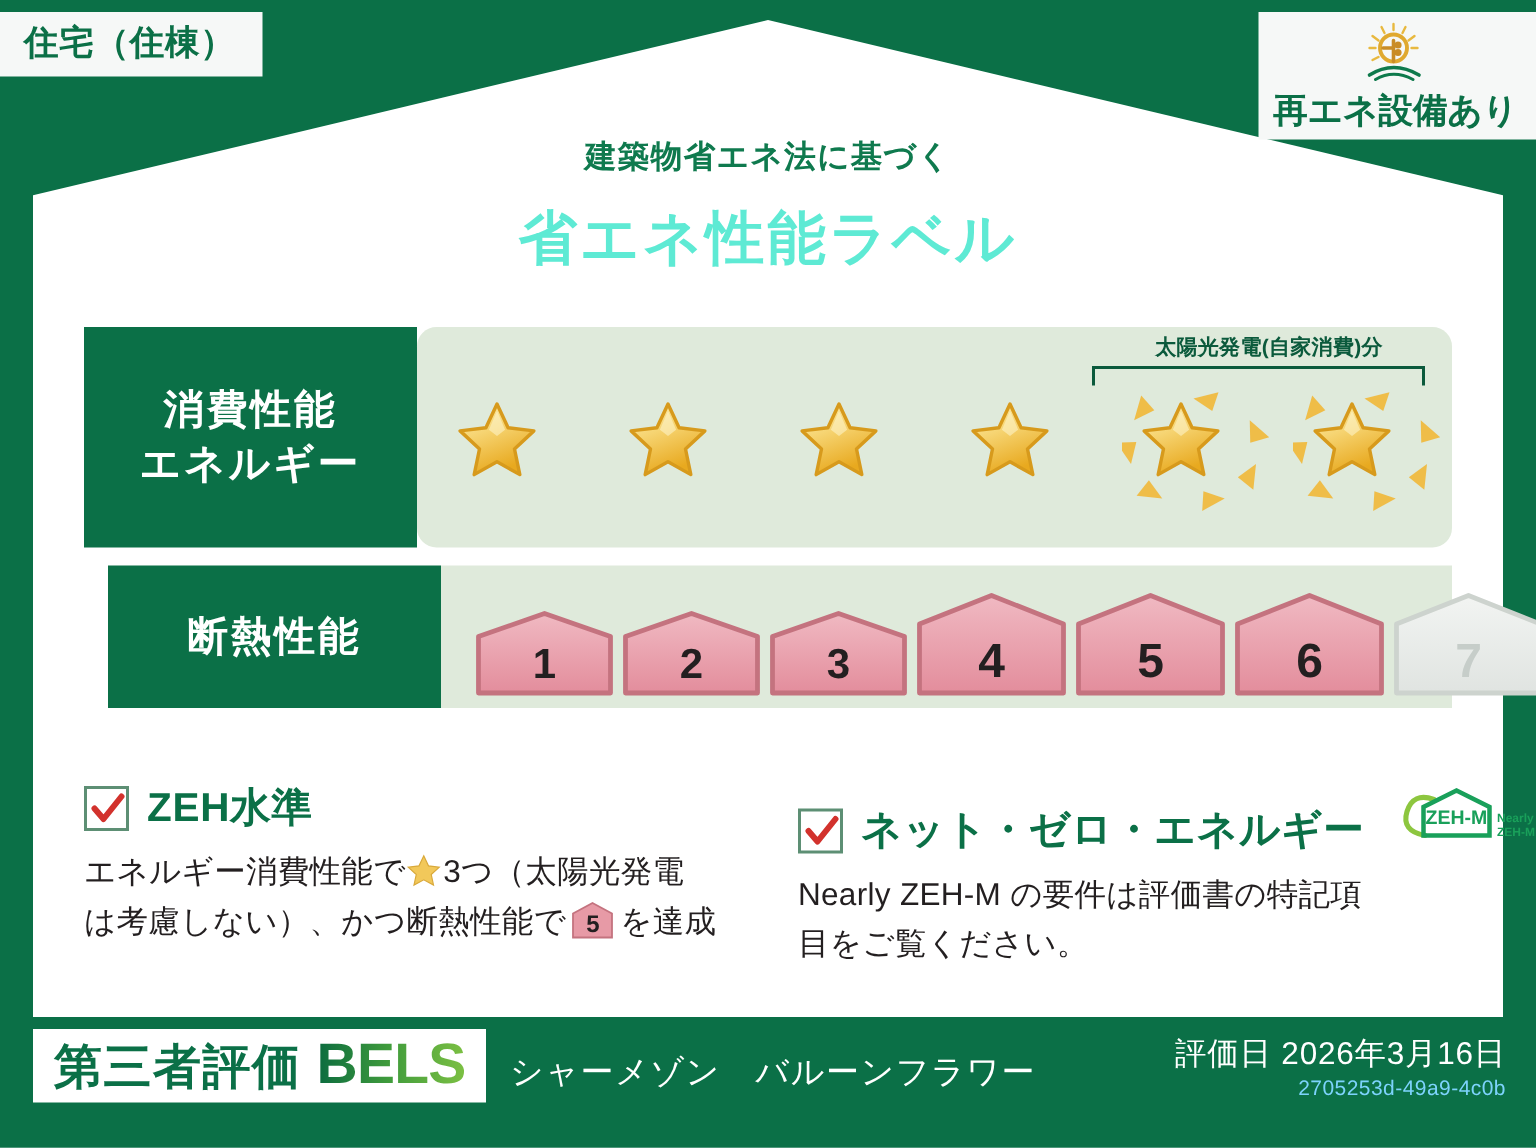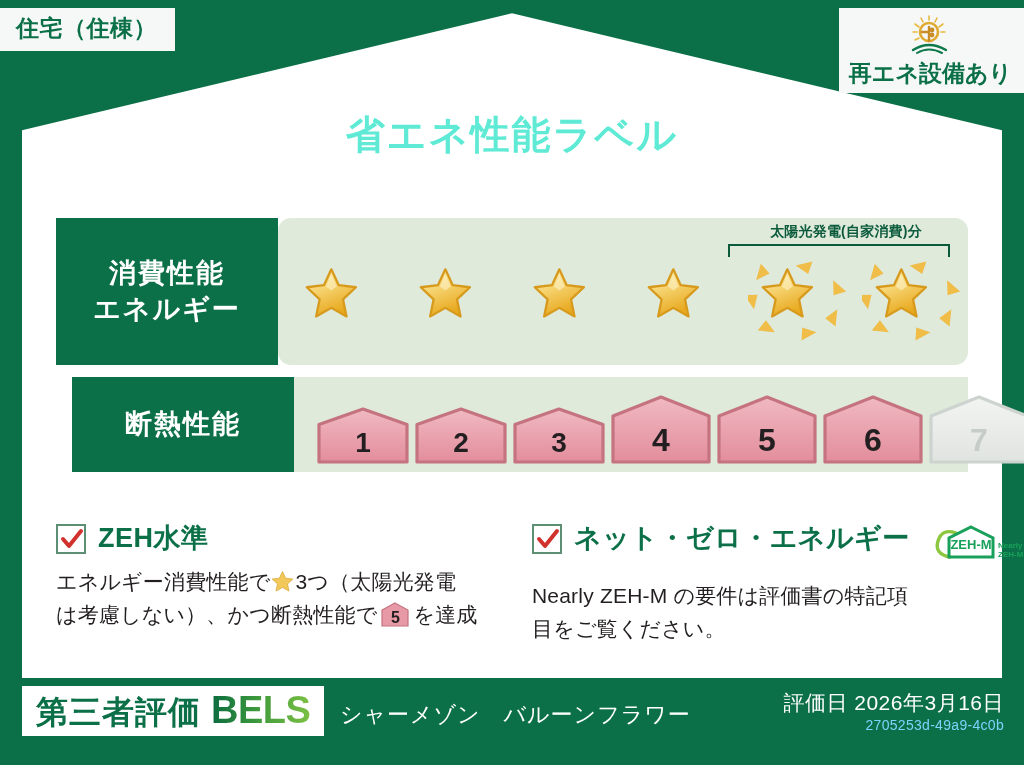--- a/index.html
+++ b/index.html
@@ -202,21 +202,21 @@
     left: 56px;
     top: 524px;
     width: 916px;
     display: flex;
     gap: 36px;
     z-index: 3;
   }
   .check-col { width: 440px; }
   .check-head {
     display: flex;
-    align-items: flex-start;
+    align-items: flex-end;
     gap: 12px;
   }
   .checkbox {
     width: 30px; height: 30px;
     flex: 0 0 30px;
     border: 2px solid #5d8f74;
     background: #ffffff;
     position: relative;
   }
   .checkbox svg { position: absolute; left: 1px; top: 0px; width: 26px; height: 26px; }
@@ -333,20 +333,21 @@
         <circle cx="24" cy="16" r="2.4" fill="#c98c26"></circle>
         <circle cx="24" cy="21" r="2.4" fill="#c98c26"></circle>
         <path d="M5 36 Q21 26 38 36" fill="none" stroke="#0e7a4c" stroke-width="2.4" stroke-linecap="round"></path>
         <path d="M9 39 Q21 32 34 39" fill="none" stroke="#0e7a4c" stroke-width="2" stroke-linecap="round"></path>
       </svg>
     </span>
     <span class="rb-text">再エネ設備あり</span>
   </div>
 
   <div class="title-wrap">
+    <div class="title-small">建築物省エネ法に基づく</div>
     <div class="title-big">省エネ性能ラベル</div>
   </div>
 
   <div class="rows">
 
     <div class="rating-row row-energy">
       <div class="row-label">
         <span>消費性能</span>
         <span>エネルギー</span>
       </div>

